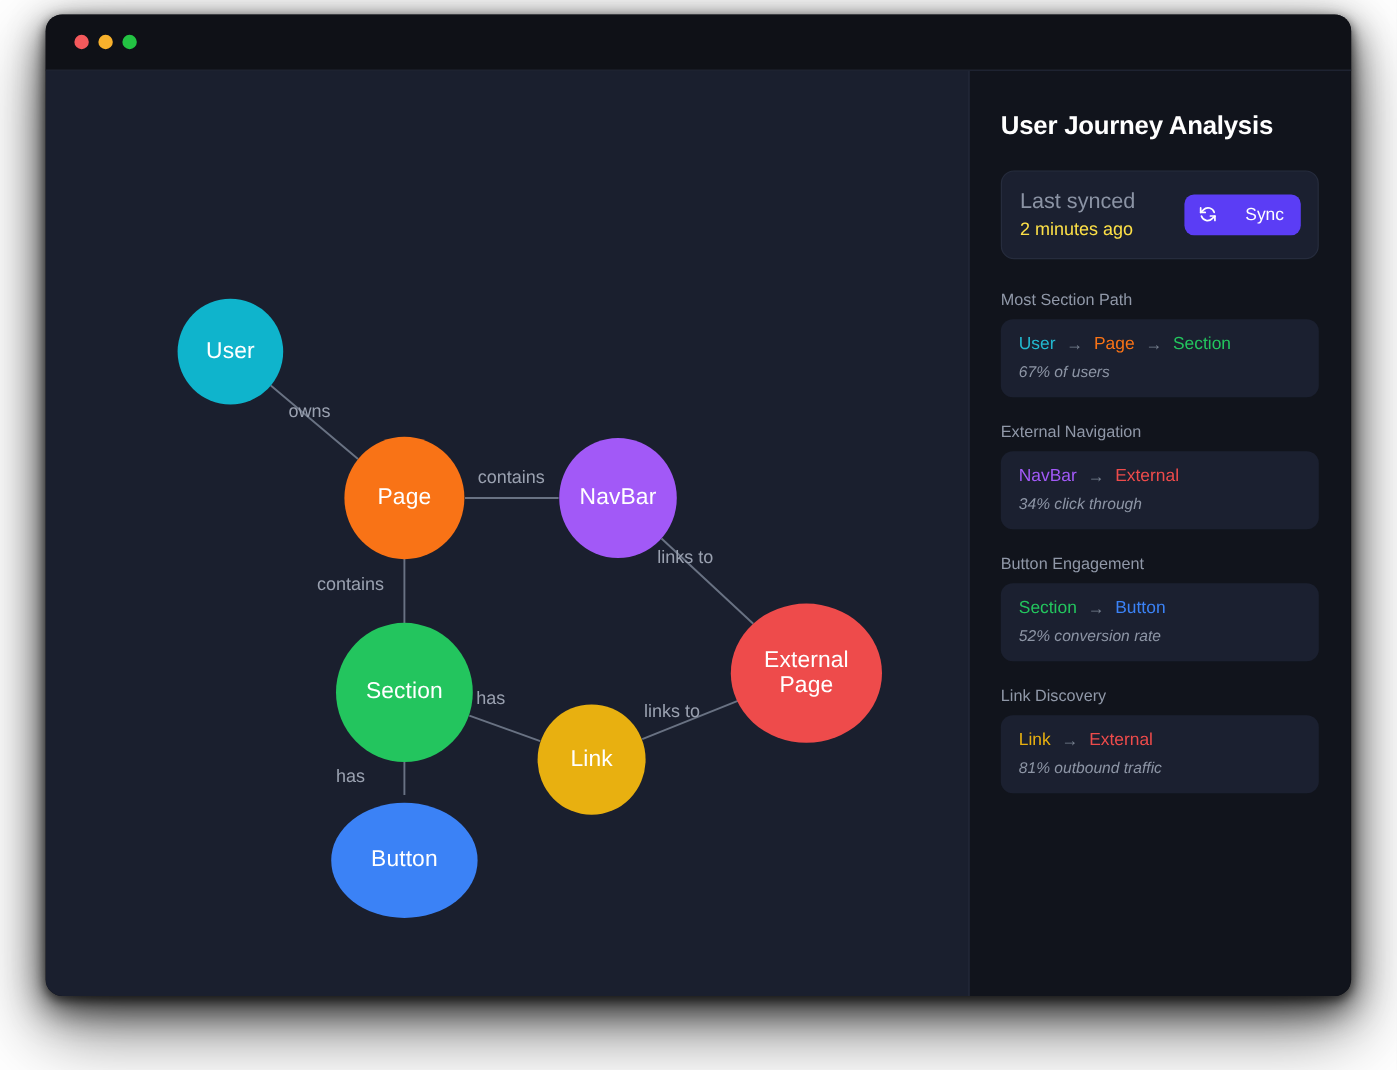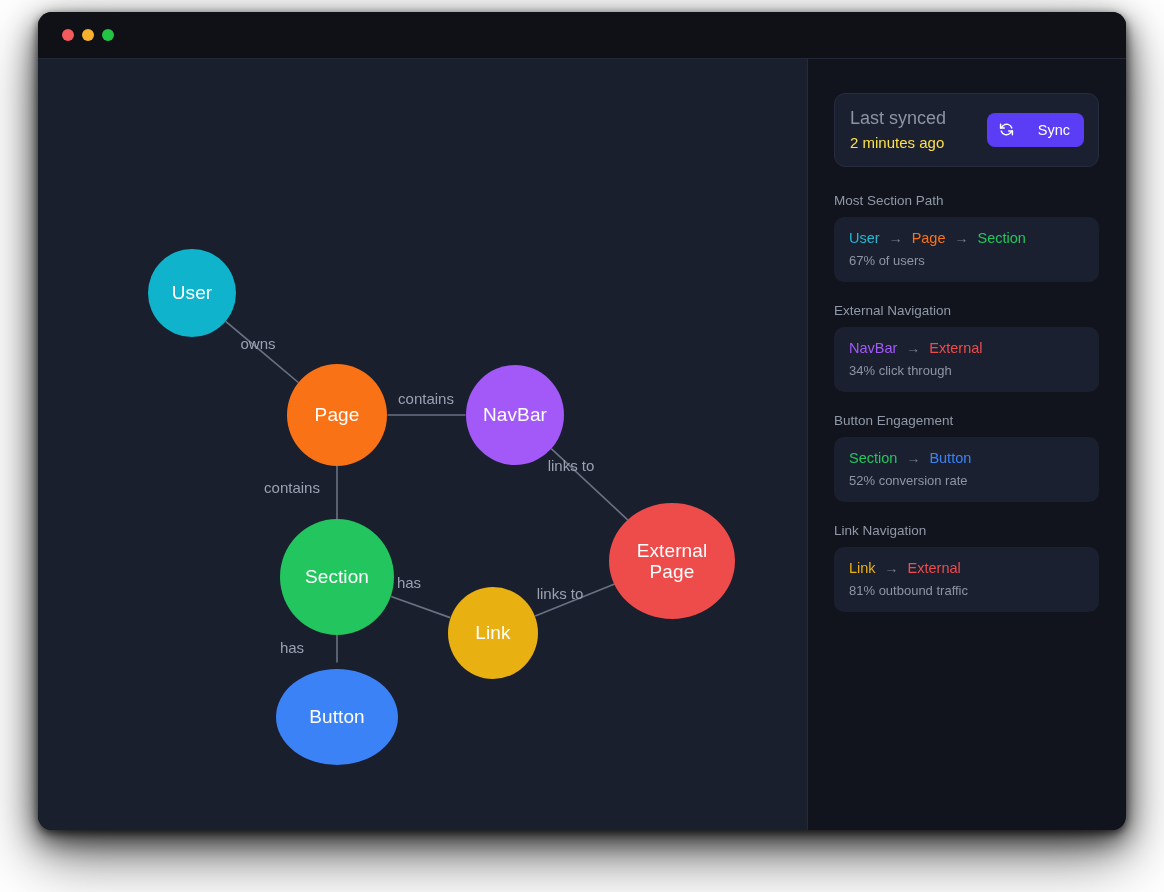--- a/index.html
+++ b/index.html
@@ -143,21 +143,21 @@
     margin-bottom: 21px;
   }
   .path-row {
     display: flex;
     align-items: center;
     gap: 9px;
     font-size: 14.5px;
     margin-bottom: 7px;
   }
   .path-arrow { color: #77808f; font-size: 14px; }
-  .path-sub { color: #8d95a5; font-size: 13px; }
+  .path-sub { color: #8d95a5; font-size: 13px; font-style: italic; }
 </style>
 </head>
 <body>
 
 <div id="page">
   <div class="window">
 
     <div class="titlebar">
       <div class="lights">
         <span class="light red"></span>
@@ -206,20 +206,21 @@
             <div class="edge-label" style="left: 388px; top: 339px;">contains</div>
             <div class="edge-label" style="left: 254px; top: 428px;">contains</div>
             <div class="edge-label" style="left: 533px; top: 406px;">links to</div>
             <div class="edge-label" style="left: 371px; top: 523px;">has</div>
             <div class="edge-label" style="left: 254px; top: 588px;">has</div>
             <div class="edge-label" style="left: 522px; top: 534px;">links to</div>
           </div>
       </div>
 
       <div class="sidebar">
+        <div class="panel-title">User Journey Analysis</div>
 
         <div class="sync-card">
           <div class="sync-text">
             <div class="sync-lbl">Last synced</div>
             <div class="sync-val">2 minutes ago</div>
           </div>
           <button class="sync-btn">
             <span>
               <svg width="15" height="15" viewBox="0 0 24 24" fill="none" stroke="#ffffff" stroke-width="2.3" stroke-linecap="round" stroke-linejoin="round">
                 <path d="M20.5 9.5A8.5 8.5 0 0 0 6.2 6.2L2.5 9.5"></path>
@@ -255,21 +256,21 @@
             </div>
             <div class="sec-label">Button Engagement</div>
             <div class="path-card">
               <div class="path-row">
                 <span style="color: rgb(35, 197, 94);">Section</span>
                 <span class="path-arrow">→</span>
                 <span style="color: rgb(59, 130, 246);">Button</span>
               </div>
               <div class="path-sub">52% conversion rate</div>
             </div>
-            <div class="sec-label">Link Navigation</div>
+            <div class="sec-label">Link Discovery</div>
             <div class="path-card">
               <div class="path-row">
                 <span style="color: rgb(232, 176, 16);">Link</span>
                 <span class="path-arrow">→</span>
                 <span style="color: rgb(238, 75, 75);">External</span>
               </div>
               <div class="path-sub">81% outbound traffic</div>
             </div>
           </div>
       </div>

